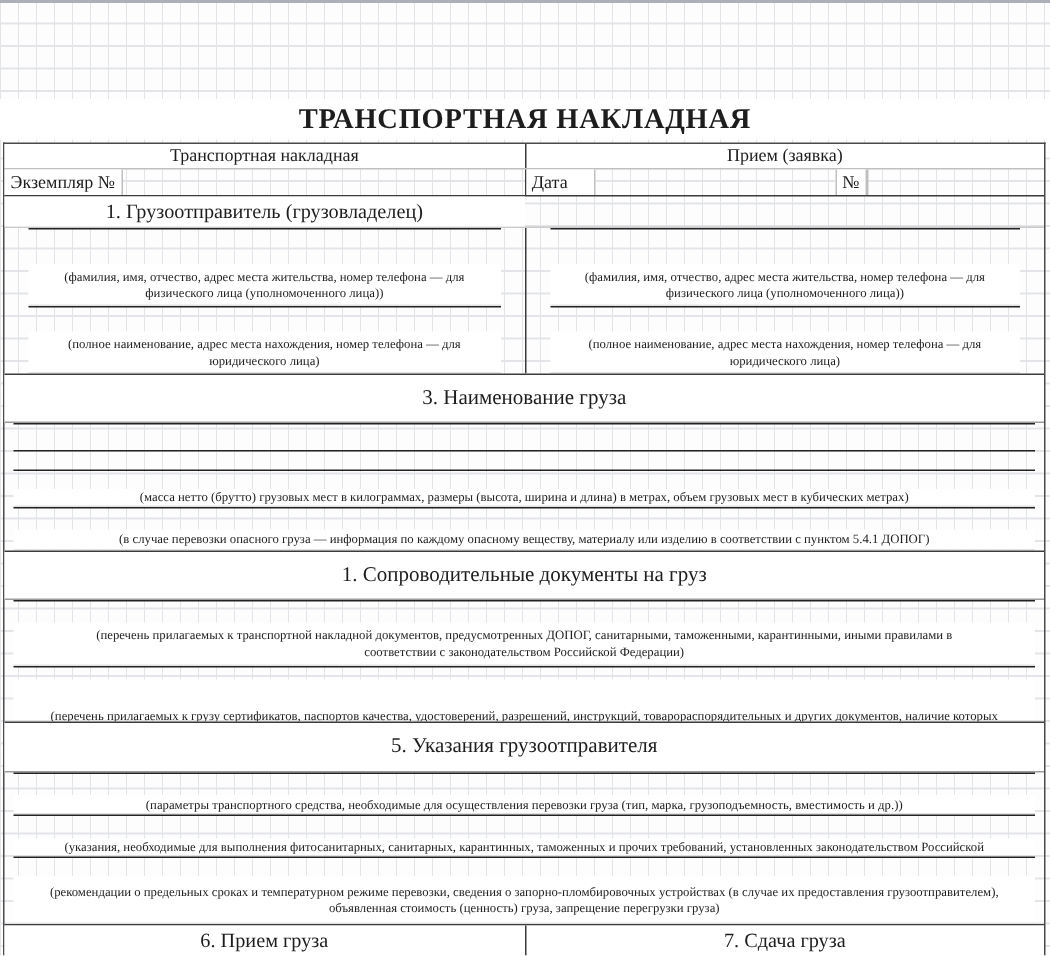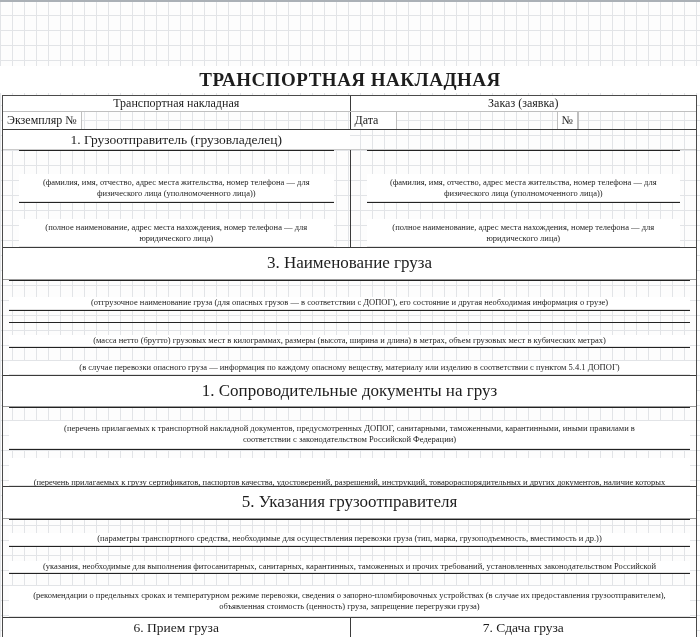--- a/index.html
+++ b/index.html
@@ -58,21 +58,21 @@
   .r-meta .blank-fixed { width: 118px; border-left: 1px solid #bfbfbf; }
 
   .r-sechead { height: 21px; border-bottom: 1px solid #cacaca; }
   .r-sechead .half { background: #ffffff; align-items: center; justify-content: center; font-size: 13.5px; }
 
   .sec12-body { height: 97px; }
   .sec12-body .half { flex-direction: column; padding: 0 10px; }
 
   .sec-title {
     height: 34px; background: #ffffff; display: flex; align-items: center; justify-content: center;
-    font-size: 17px; border-top: 1px solid #3b3b3b; border-bottom: 1px solid #9c9c9c;
+    font-size: 14px; border-top: 1px solid #3b3b3b; border-bottom: 1px solid #9c9c9c;
   }
   .bottom-row { height: 21px; border-top: 1px solid #3b3b3b; }
   .bottom-row .half { background: #ffffff; align-items: center; justify-content: center; font-size: 13.5px; }
 
   .field { display: flex; flex-direction: column; width: 100%; }
   .fill { border-bottom: 1px solid #222222; margin: 0 6px; }
   .cap {
     background: #ffffff; margin: 0 6px; border-bottom: 1px solid #e2e2e2;
     display: flex; align-items: center; justify-content: center;
     font-size: 8.5px; line-height: 1.3; text-align: center; color: #1d1d1d;
@@ -88,21 +88,21 @@
 
 <div id="page">
 
 
   <div class="title-band">ТРАНСПОРТНАЯ НАКЛАДНАЯ</div>
 
   <div class="form">
 
     <div class="row r-doctitle">
       <div class="half">Транспортная накладная</div>
-      <div class="half right">Заказ (заявка)</div>
+      <div class="half right">Прием (заявка)</div>
     </div>
 
     <div class="row r-meta">
       <div class="half">
         <div class="lbl">Экземпляр №</div>
         <div class="blank"></div>
       </div>
       <div class="half right">
         <div class="lbl" style="width:46px">Дата</div>
         <div class="blank"></div>
@@ -143,23 +143,20 @@
         <div class="cap" style="height:28px">
             <span class="w290">(полное наименование, адрес места нахождения, номер телефона — для юридического лица)</span>
           </div>
       </div>
     </div>
 
     <div class="sec-title">3. Наименование груза</div>
     <div class="field" style="height:18px">
         <div class="fill"></div>
       </div>
-    <div class="cap" style="height:14px">
-        <span>(отгрузочное наименование груза (для опасных грузов — в соответствии с ДОПОГ), его состояние и другая необходимая информация о грузе)</span>
-      </div>
     <div class="field" style="height:13px">
         <div class="fill"></div>
       </div>
     <div class="field" style="height:13px">
         <div class="fill"></div>
       </div>
     <div class="cap" style="height:13px">
         <span>(масса нетто (брутто) грузовых мест в килограммах, размеры (высота, ширина и длина) в метрах, объем грузовых мест в кубических метрах)</span>
       </div>
     <div class="field" style="height:15px">

